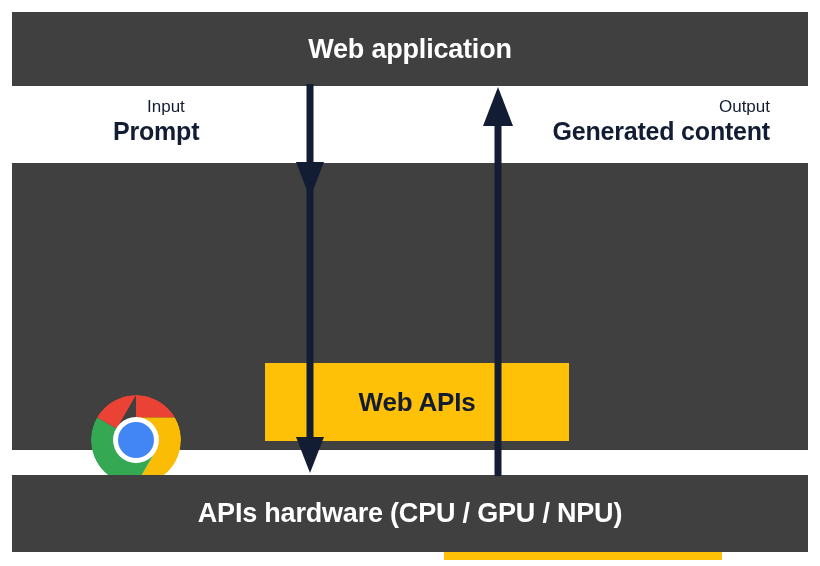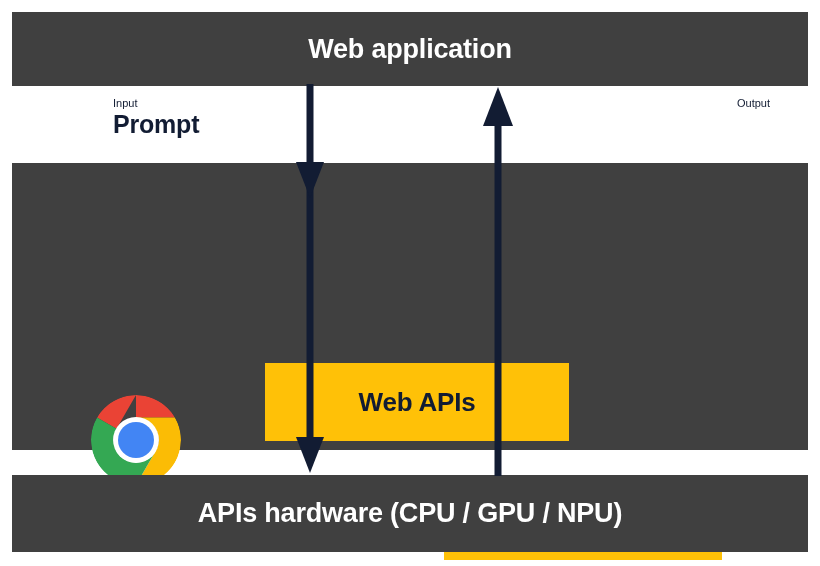--- a/index.html
+++ b/index.html
@@ -62,22 +62,23 @@
 
   
   .io-label {
     position: absolute;
     color: #121C33;
     line-height: 1.18;
     white-space: nowrap;
   }
   .io-label .io-kind {
     display: block;
-    font-size: 11px;
+    font-size: 17px;
     font-weight: normal;
+    margin-left: 34px;
   }
   .io-label .io-value {
     display: block;
     font-size: 25px;
     font-weight: bold;
     letter-spacing: -0.2px;
   }
 
   #input-label {
     left: 113px;
@@ -161,20 +162,21 @@
     <span class="band-title">Web application</span>
   </div>
 
   <div class="io-label" id="input-label">
     <span class="io-kind">Input</span>
     <span class="io-value">Prompt</span>
   </div>
 
   <div class="io-label" id="output-label">
     <span class="io-kind">Output</span>
+    <span class="io-value">Generated content</span>
   </div>
 
   <div class="band" id="browser-panel">
 
     <div id="chrome-logo">
       <svg width="90" height="90" viewBox="0 0 100 100" aria-hidden="true">
         <defs>
           <clipPath id="clipOuter">
             <circle cx="50" cy="50" r="50"></circle>
           </clipPath>

